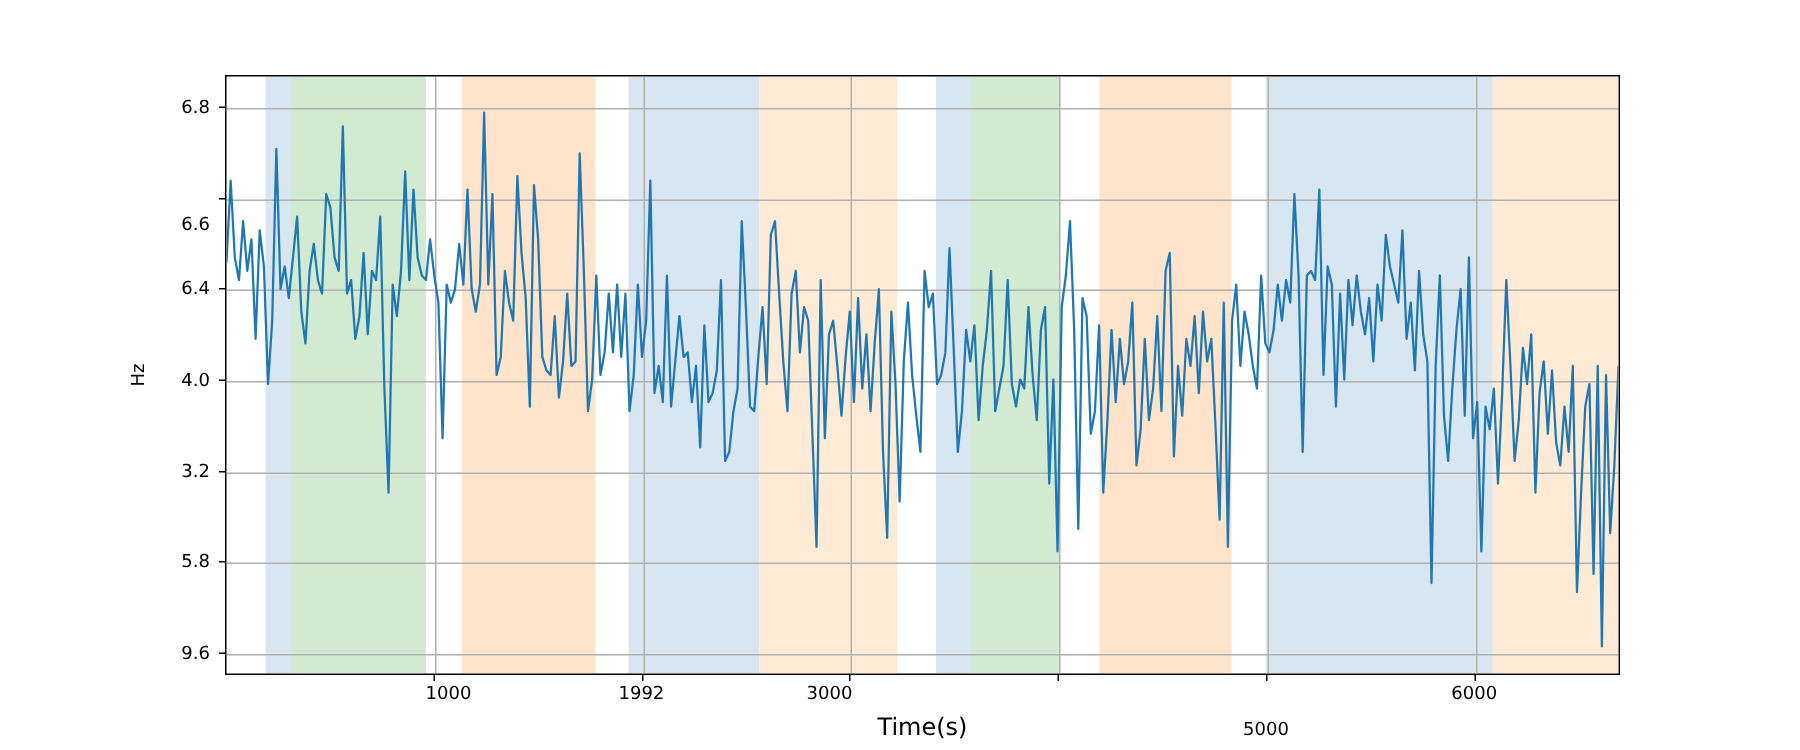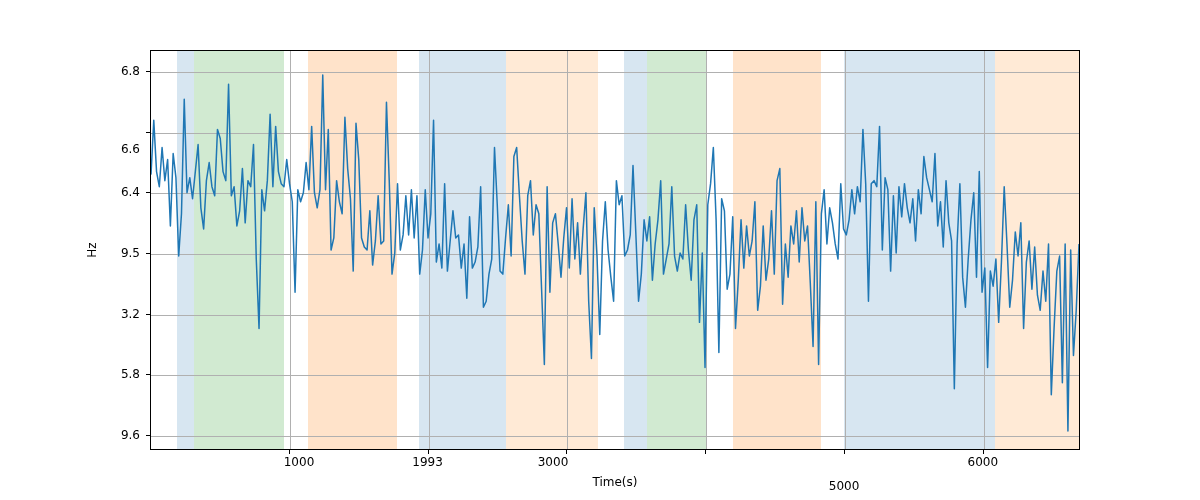--- a/index.html
+++ b/index.html
@@ -69,21 +69,21 @@
     color: #000000;
   }
   .xtick { top: 455px; transform: translateX(-50%); }
   .ytick { left: 140px; transform: translate(-100%, -50%); text-align: right; }
   .xlabel {
     position: absolute;
     top: 475px;
     left: 150px;
     width: 930px;
     text-align: center;
-    font-size: 12px;
+    font-size: 16px;
   }
   .ylabel {
     position: absolute;
     left: 92px;
     top: 250px;
     transform: translate(-50%, -50%) rotate(-90deg);
     font-size: 12px;
     white-space: nowrap;
   }
   .tickmark-x, .tickmark-y {
@@ -129,39 +129,39 @@
       </div>
     <svg class="line-svg" viewBox="0 0 930 400" preserveAspectRatio="none">
       <path id="data-path" class="line-path" d="M0.00 124.24 L2.78 69.70 L5.55 121.21 L8.33 136.36 L11.10 96.97 L13.88 130.30 L16.66 109.09 L19.43 175.76 L22.21 103.03 L24.99 127.27 L27.76 206.06 L30.54 163.64 L33.31 48.48 L36.09 142.42 L38.87 127.27 L41.64 148.48 L44.42 121.21 L47.19 93.94 L49.97 157.58 L52.75 178.79 L55.52 130.30 L58.30 112.12 L61.07 136.36 L63.85 145.45 L66.63 78.79 L69.40 87.88 L72.18 121.21 L74.96 130.30 L77.73 33.33 L80.51 145.45 L83.28 136.36 L86.06 175.76 L88.84 160.61 L91.61 118.18 L94.39 172.73 L97.16 130.30 L99.94 136.36 L102.72 93.94 L105.49 209.09 L108.27 278.79 L111.04 139.39 L113.82 160.61 L116.60 130.30 L119.37 63.64 L122.15 136.36 L124.93 75.76 L127.70 121.21 L130.48 133.33 L133.25 136.36 L136.03 109.09 L138.81 133.33 L141.58 151.52 L144.36 242.42 L147.13 139.39 L149.91 151.52 L152.69 142.42 L155.46 112.12 L158.24 139.39 L161.01 75.76 L163.79 142.42 L166.57 157.58 L169.34 139.39 L172.12 24.24 L174.90 139.39 L177.67 78.79 L180.45 200.00 L183.22 187.88 L186.00 130.30 L188.78 151.52 L191.55 163.64 L194.33 66.67 L197.10 118.18 L199.88 148.48 L202.66 221.21 L205.43 72.73 L208.21 109.09 L210.99 187.88 L213.76 196.97 L216.54 200.00 L219.31 160.61 L222.09 215.15 L224.87 190.91 L227.64 145.45 L230.42 193.94 L233.19 190.91 L235.97 51.52 L238.75 130.30 L241.52 224.24 L244.30 203.03 L247.07 133.33 L249.85 200.00 L252.63 184.85 L255.40 145.45 L258.18 184.85 L260.96 139.39 L263.73 187.88 L266.51 145.45 L269.28 224.24 L272.06 200.00 L274.84 139.39 L277.61 187.88 L280.39 163.64 L283.16 69.70 L285.94 212.12 L288.72 193.94 L291.49 218.18 L294.27 133.33 L297.04 221.21 L299.82 190.91 L302.60 160.61 L305.37 187.88 L308.15 184.85 L310.93 218.18 L313.70 193.94 L316.48 248.48 L319.25 166.67 L322.03 218.18 L324.81 212.12 L327.58 196.97 L330.36 136.36 L333.13 257.58 L335.91 251.52 L338.69 224.24 L341.46 209.09 L344.24 96.97 L347.01 154.55 L349.79 221.21 L352.57 224.24 L355.34 187.88 L358.12 154.55 L360.90 206.06 L363.67 106.06 L366.45 96.97 L369.22 145.45 L372.00 190.91 L374.78 224.24 L377.55 145.45 L380.33 130.30 L383.10 184.85 L385.88 154.55 L388.66 163.64 L391.43 239.39 L394.21 315.15 L396.99 136.36 L399.76 242.42 L402.54 172.73 L405.31 163.64 L408.09 193.94 L410.87 227.27 L413.64 187.88 L416.42 157.58 L419.19 218.18 L421.97 148.48 L424.75 209.09 L427.52 172.73 L430.30 224.24 L433.07 178.79 L435.85 142.42 L438.63 251.52 L441.40 309.09 L444.18 157.58 L446.96 206.06 L449.73 284.85 L452.51 190.91 L455.28 151.52 L458.06 200.00 L460.84 227.27 L463.61 251.52 L466.39 130.30 L469.16 154.55 L471.94 145.45 L474.72 206.06 L477.49 200.00 L480.27 184.85 L483.04 115.15 L485.82 181.82 L488.60 251.52 L491.37 224.24 L494.15 169.70 L496.93 190.91 L499.70 166.67 L502.48 230.30 L505.25 193.94 L508.03 169.70 L510.81 130.30 L513.58 224.24 L516.36 209.09 L519.13 193.94 L521.91 136.36 L524.69 206.06 L527.46 221.21 L530.24 203.03 L533.01 209.09 L535.79 154.55 L538.57 200.00 L541.34 230.30 L544.12 169.70 L546.90 154.55 L549.67 272.73 L552.45 203.03 L555.22 318.18 L558.00 154.55 L560.78 133.33 L563.55 96.97 L566.33 169.70 L569.10 303.03 L571.88 148.48 L574.66 160.61 L577.43 239.39 L580.21 224.24 L582.99 166.67 L585.76 278.79 L588.54 230.30 L591.31 169.70 L594.09 218.18 L596.87 175.76 L599.64 206.06 L602.42 190.91 L605.19 151.52 L607.97 260.61 L610.75 236.36 L613.52 175.76 L616.30 230.30 L619.07 209.09 L621.85 160.61 L624.63 224.24 L627.40 130.30 L630.18 118.18 L632.96 254.55 L635.73 193.94 L638.51 227.27 L641.28 175.76 L644.06 193.94 L646.84 160.61 L649.61 212.12 L652.39 157.58 L655.16 190.91 L657.94 175.76 L660.72 233.33 L663.49 296.97 L666.27 151.52 L669.04 315.15 L671.82 163.64 L674.60 139.39 L677.37 193.94 L680.15 157.58 L682.93 172.73 L685.70 193.94 L688.48 209.09 L691.25 133.33 L694.03 178.79 L696.81 184.85 L699.58 169.70 L702.36 139.39 L705.13 163.64 L707.91 136.36 L710.69 151.52 L713.46 78.79 L716.24 133.33 L719.01 251.52 L721.79 133.33 L724.57 130.30 L727.34 136.36 L730.12 75.76 L732.90 200.00 L735.67 127.27 L738.45 139.39 L741.22 221.21 L744.00 145.45 L746.78 203.03 L749.55 136.36 L752.33 166.67 L755.10 133.33 L757.88 157.58 L760.66 172.73 L763.43 148.48 L766.21 190.91 L768.99 139.39 L771.76 163.64 L774.54 106.06 L777.31 127.27 L780.09 139.39 L782.87 151.52 L785.64 103.03 L788.42 175.76 L791.19 151.52 L793.97 196.97 L796.75 130.30 L799.52 172.73 L802.30 190.91 L805.07 339.39 L807.85 193.94 L810.63 133.33 L813.40 227.27 L816.18 257.58 L818.96 209.09 L821.73 169.70 L824.51 142.42 L827.28 227.27 L830.06 121.21 L832.84 242.42 L835.61 218.18 L838.39 318.18 L841.16 221.21 L843.94 236.36 L846.72 209.09 L849.49 272.73 L852.27 212.12 L855.04 136.36 L857.82 193.94 L860.60 257.58 L863.37 230.30 L866.15 181.82 L868.93 206.06 L871.70 172.73 L874.48 278.79 L877.25 212.12 L880.03 190.91 L882.81 239.39 L885.58 196.97 L888.36 245.45 L891.13 260.61 L893.91 221.21 L896.69 251.52 L899.46 193.94 L902.24 345.45 L905.01 278.79 L907.79 221.21 L910.57 206.06 L913.34 333.33 L916.12 193.94 L918.90 381.82 L921.67 200.00 L924.45 306.06 L927.22 260.61 L930.00 193.94 "></path>
     </svg>
   </div>
 
   <div id="xticks-layer">
       <div class="tickmark-x" style="left: 288.806px;"></div>
       <div class="xtick" style="left: 299px;">1000</div>
       <div class="tickmark-x" style="left: 427.612px;"></div>
-      <div class="xtick" style="left: 427.612px;">1993</div>
+      <div class="xtick" style="left: 427.612px;">1992</div>
       <div class="tickmark-x" style="left: 566.418px;"></div>
       <div class="xtick" style="left: 553px;">3000</div>
       <div class="tickmark-x" style="left: 705.224px;"></div>
       <div class="xtick" style="left: 705.224px; margin-top: 44px;">4000</div>
       <div class="tickmark-x" style="left: 844.03px;"></div>
       <div class="xtick" style="left: 844.03px; margin-top: 24px;">5000</div>
       <div class="tickmark-x" style="left: 982.836px;"></div>
       <div class="xtick" style="left: 982.836px;">6000</div>
     </div>
   <div id="yticks-layer">
       <div class="tickmark-y" style="top: 434.848px;"></div>
       <div class="ytick" style="top: 434.848px;">9.6</div>
       <div class="tickmark-y" style="top: 374.242px;"></div>
       <div class="ytick" style="top: 374.242px;">5.8</div>
       <div class="tickmark-y" style="top: 313.636px;"></div>
       <div class="ytick" style="top: 313.636px;">3.2</div>
       <div class="tickmark-y" style="top: 253.03px;"></div>
-      <div class="ytick" style="top: 253.03px;">9.5</div>
+      <div class="ytick" style="top: 253.03px;">4.0</div>
       <div class="tickmark-y" style="top: 192.424px;"></div>
       <div class="ytick" style="top: 192.424px;">6.4</div>
       <div class="tickmark-y" style="top: 131.818px;"></div>
       <div class="ytick" style="top: 131.818px; margin-top: 17px;">6.6</div>
       <div class="tickmark-y" style="top: 71.2121px;"></div>
       <div class="ytick" style="top: 71.2121px;">6.8</div>
     </div>
 
   <div class="xlabel">Time(s)</div>
   <div class="ylabel">Hz</div>

